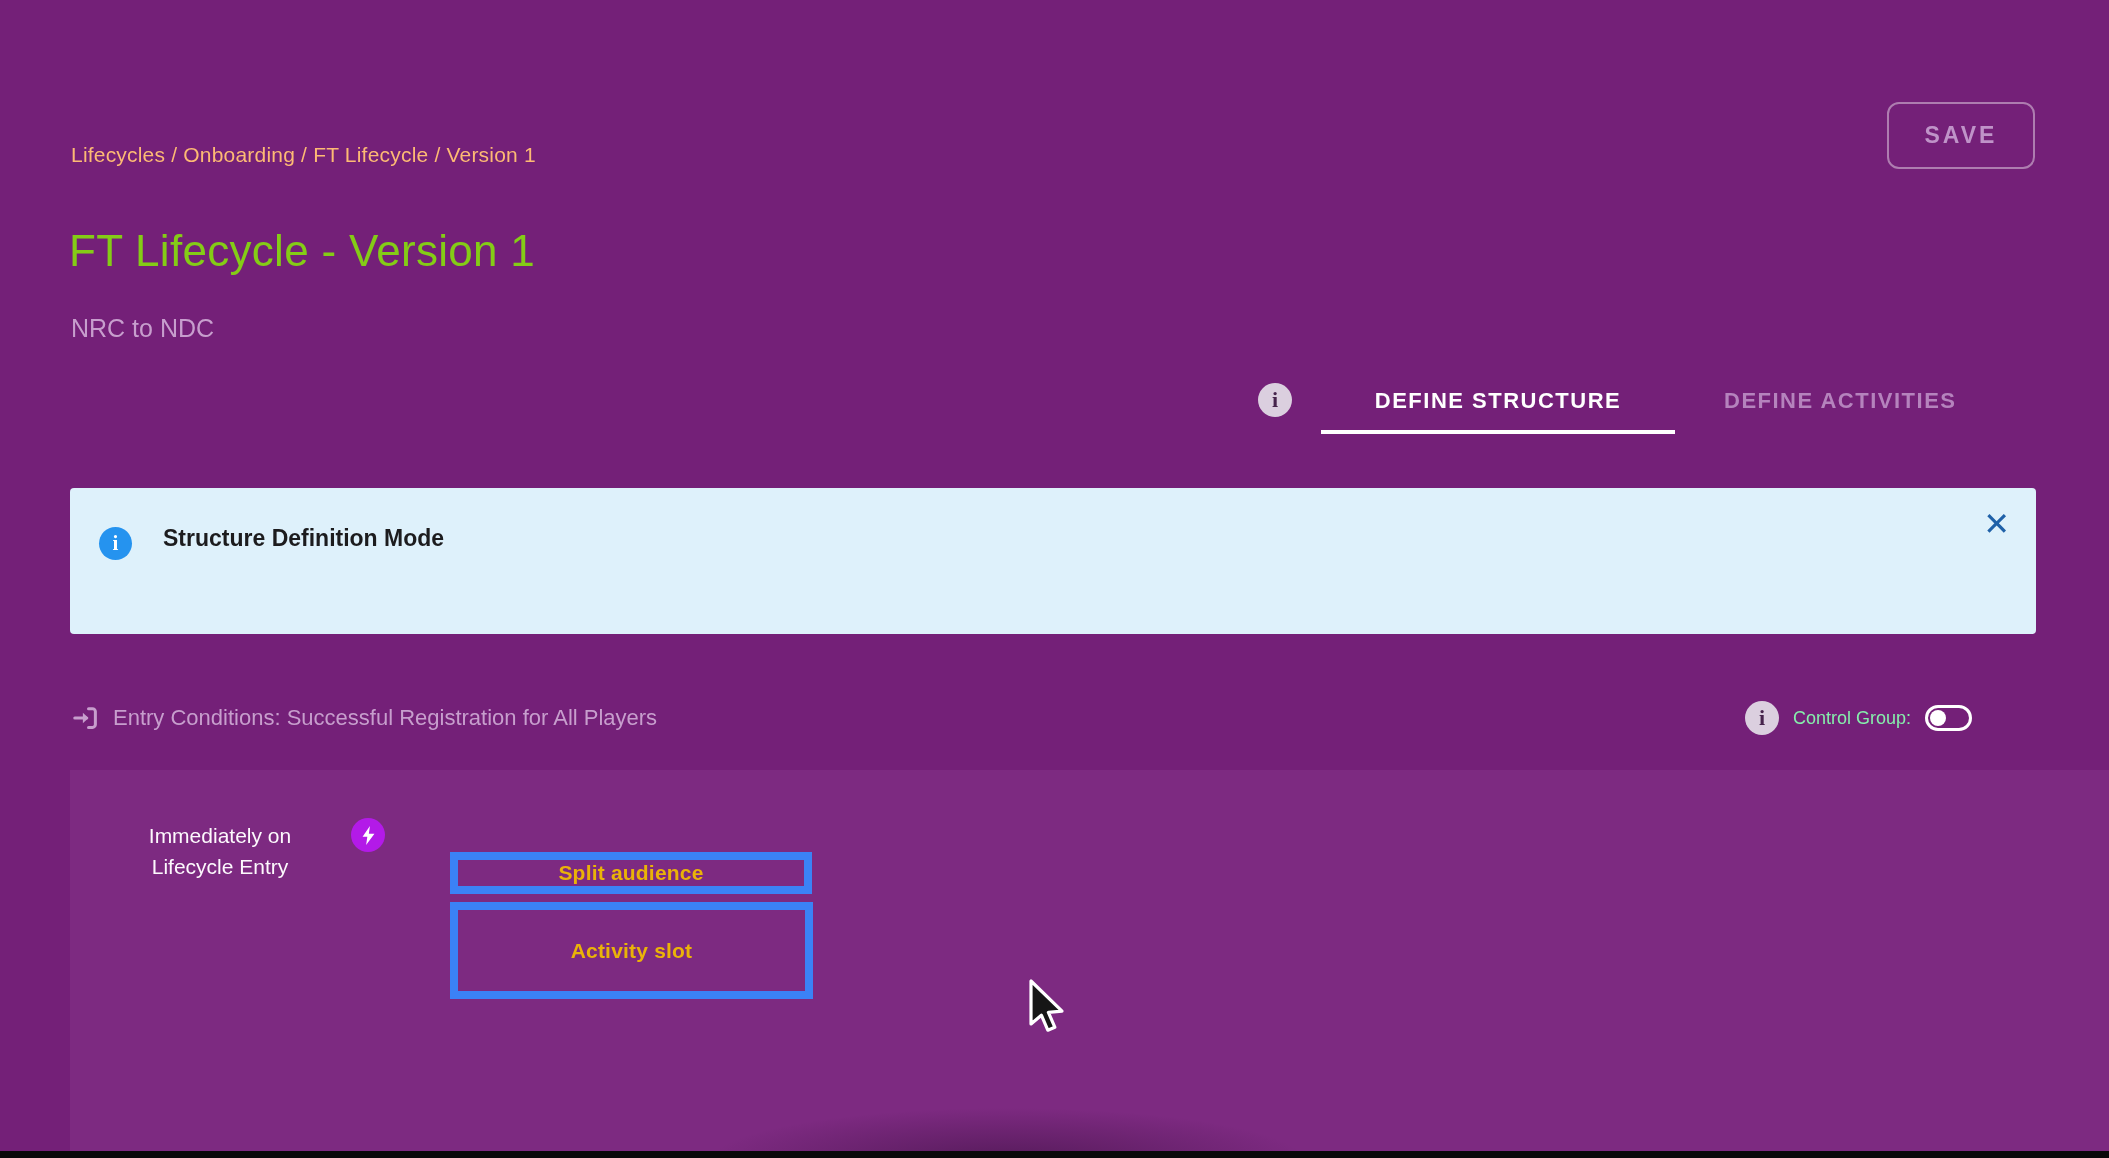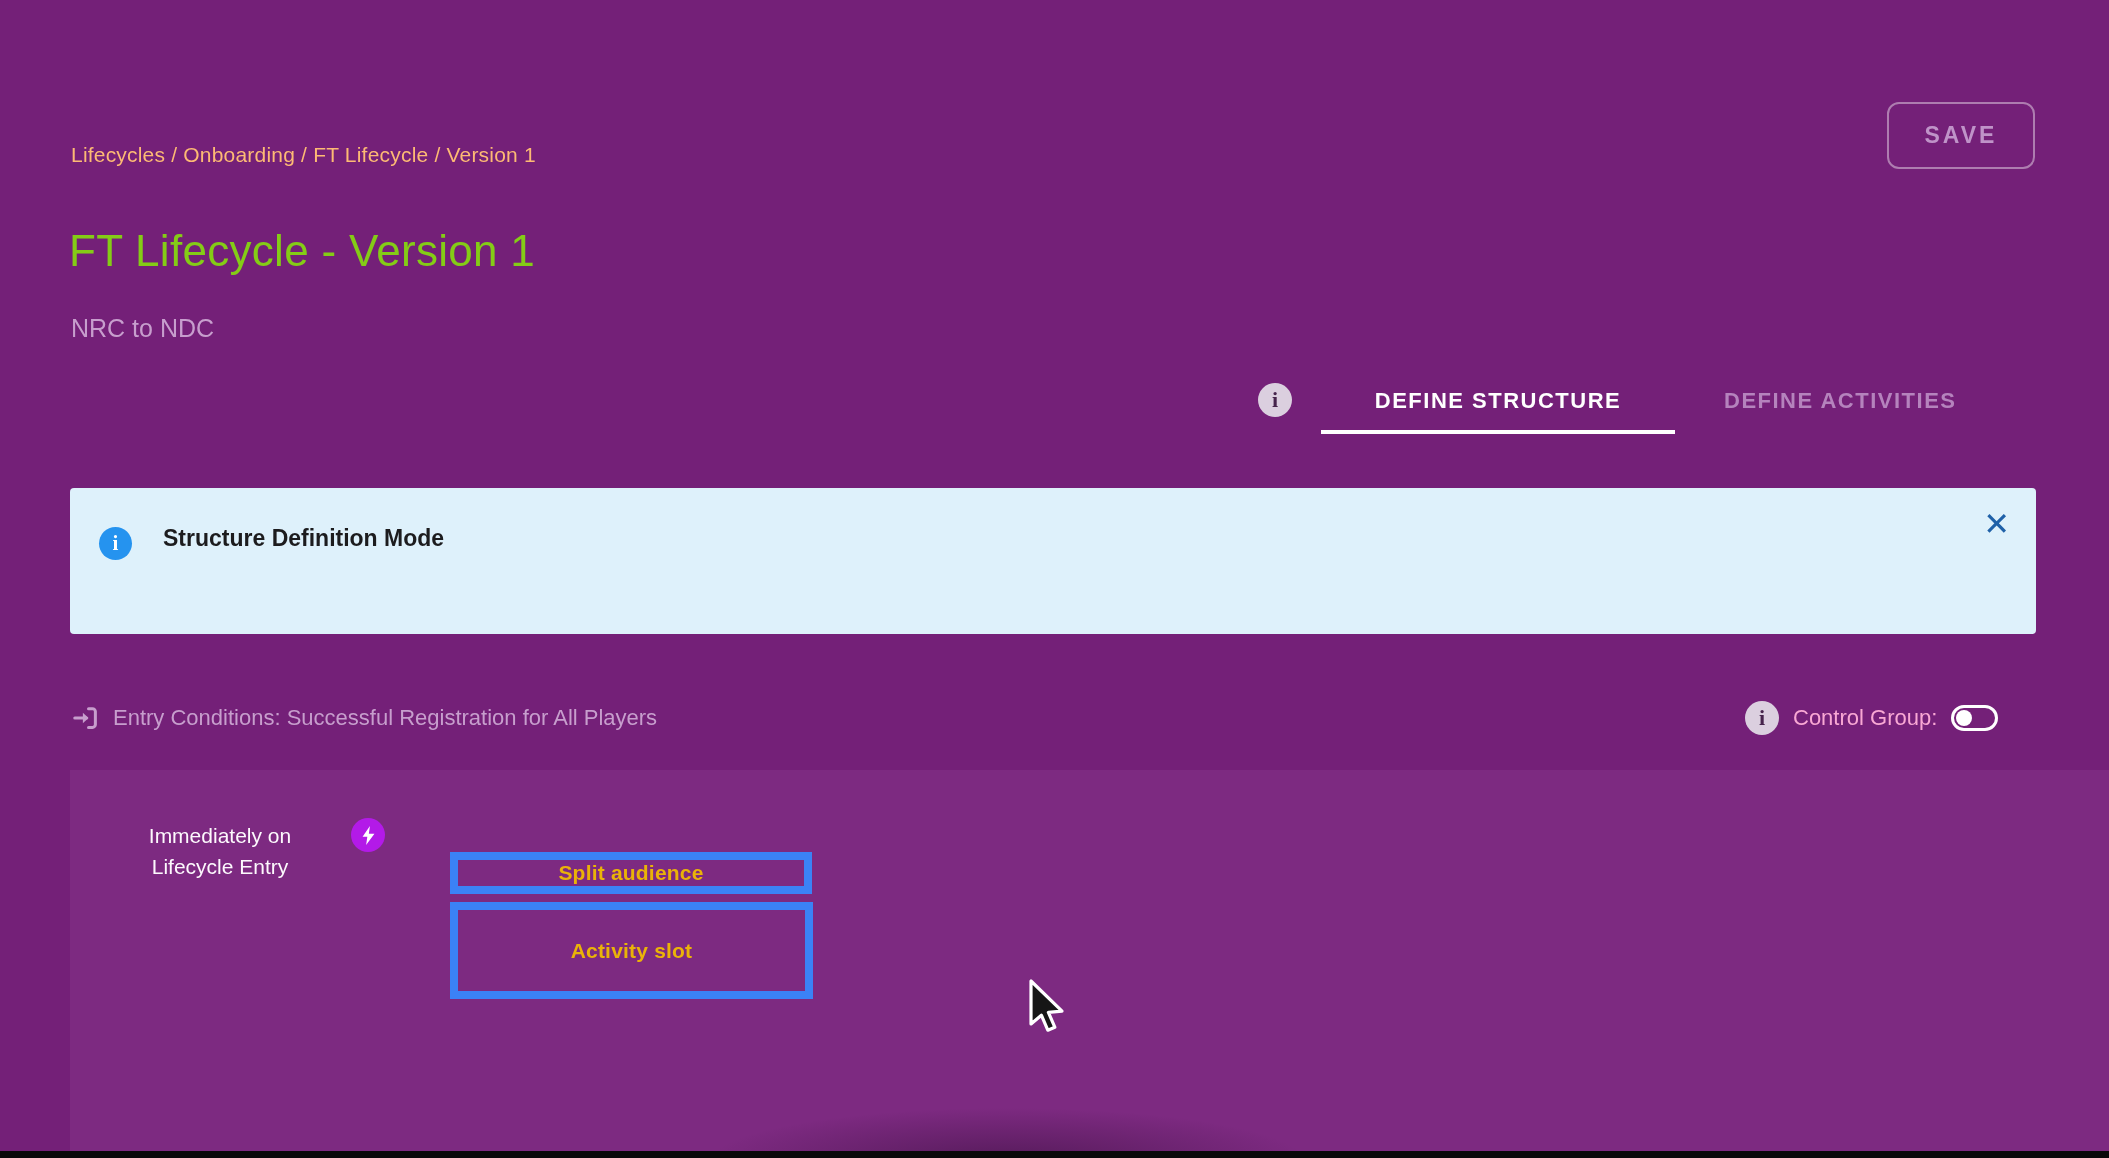--- a/index.html
+++ b/index.html
@@ -55,21 +55,21 @@
   .banner-body{position:absolute;left:93px;top:84px;font-size:21px;color:#28282a;}
   .banner-close{
     position:absolute;right:26px;top:20px;font-size:32px;color:#1f61a8;cursor:pointer;
     font-weight:400;line-height:32px;
   }
 
   
   .entry-row{left:71px;top:698px;height:40px;display:flex;align-items:center;gap:12px;justify-content:flex-end;}
   .entry-text{font-size:22px;color:#c79ecd;}
   .cg-row{left:1745px;top:698px;height:40px;display:flex;align-items:center;gap:14px;}
-  .cg-label{font-size:22px;color:#f9a8d4;}
+  .cg-label{font-size:18px;color:#86efac;}
   .toggle{
     width:47px;height:26px;box-sizing:border-box;border:3px solid #ffffff;border-radius:14px;
     position:relative;cursor:pointer;
   }
   .toggle .knob{position:absolute;left:2px;top:2px;width:16px;height:16px;border-radius:50%;background:#ffffff;}
 
   
   .panel{left:70px;top:770px;width:2039px;height:382px;background:#7d2a81;}
   .event-label{
     position:absolute;left:124px;top:820px;width:192px;text-align:center;

